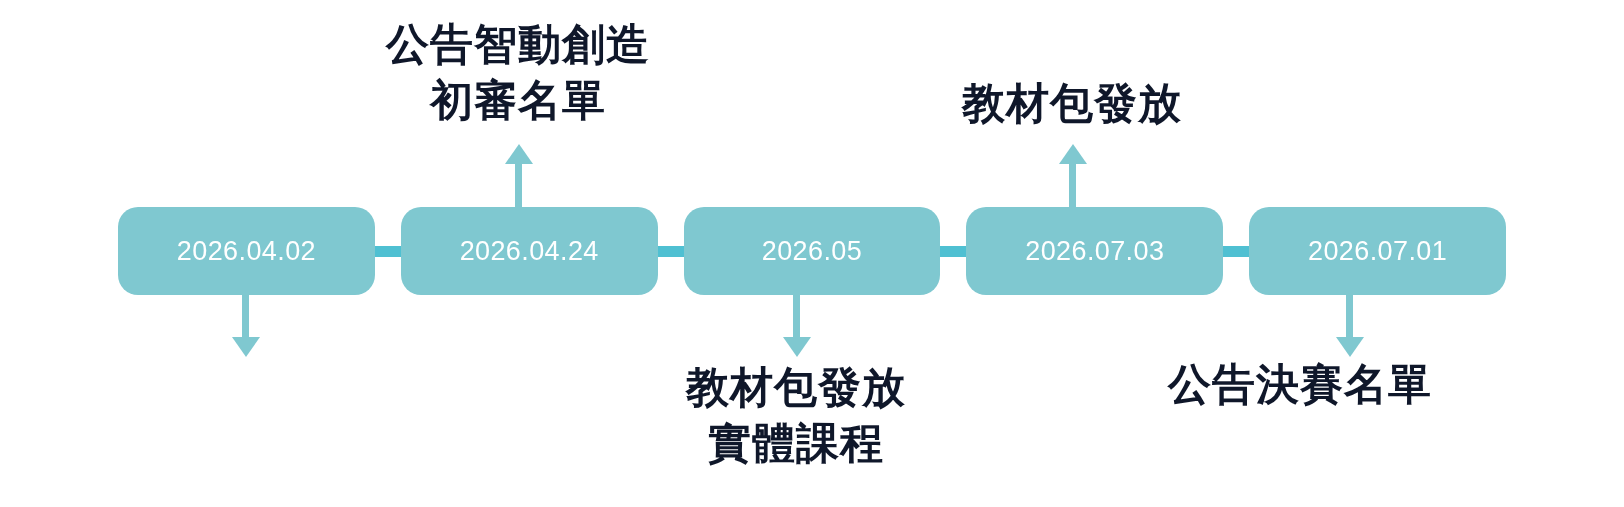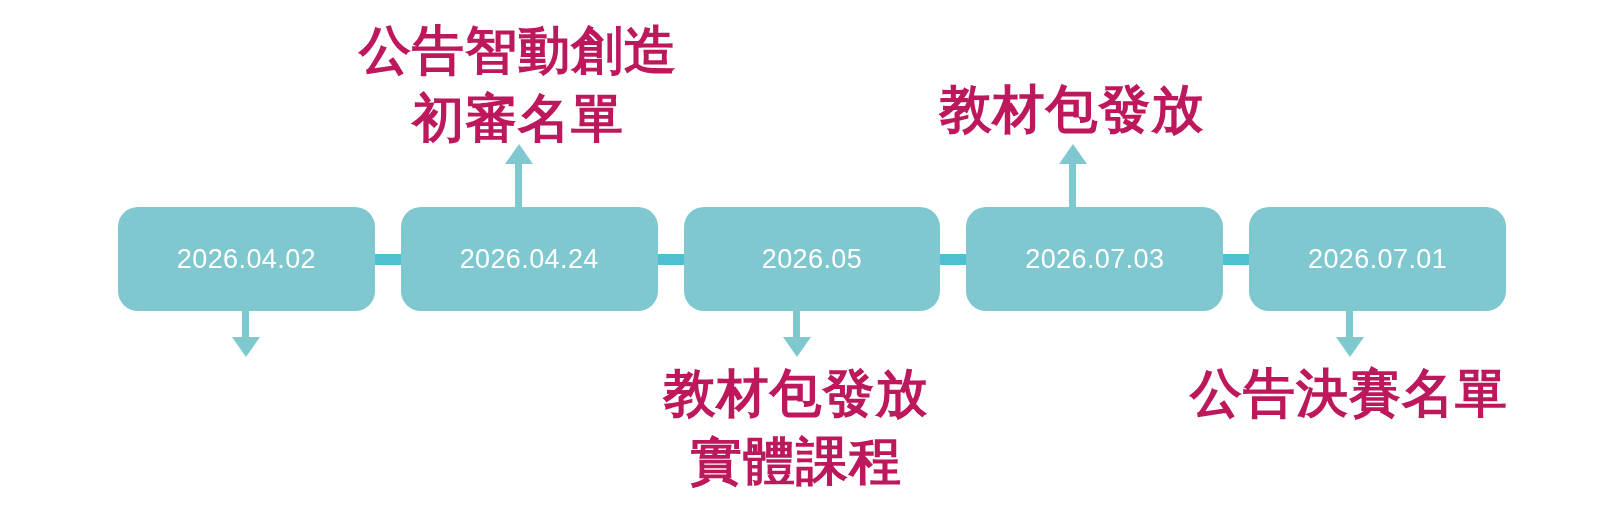--- a/index.html
+++ b/index.html
@@ -20,21 +20,21 @@
     background: #ffffff;
     overflow: hidden;
   }
 
   
   .track {
     position: absolute;
     left: 118px;
     top: 207px;
     width: 1388px;
-    height: 104px;
+    height: 88px;
     display: flex;
     align-items: stretch;
   }
 
   .chip {
     flex: 1 1 0;
     background: #7fc8d0;
     border-radius: 20px;
     display: flex;
     align-items: center;
@@ -69,22 +69,22 @@
   .head.up {
     border-bottom: 20px solid #7fc8d0;
   }
   .head.down {
     border-top: 20px solid #7fc8d0;
   }
 
   
   .label {
     position: absolute;
-    color: #be185d;
-    font-size: 52px;
+    color: #0f172a;
+    font-size: 43px;
     font-weight: 700;
     line-height: 1.30;
     letter-spacing: 1px;
     text-align: center;
     white-space: nowrap;
     transform: translateX(-50%);
   }
   .label .line { display: block; }
 </style>
 </head>
@@ -147,17 +147,17 @@
 
   <div class="label" style="left:796px; top:360px;">
     <span class="line">教材包發放</span>
     <span class="line">實體課程</span>
   </div>
 
   <div class="label" style="left:1072px; top:76px;">
     <span class="line">教材包發放</span>
   </div>
 
-  <div class="label" style="left:1349px; top:360px;">
+  <div class="label" style="left:1300px; top:360px;font-family:Liberation Mono, monospace;">
     <span class="line">公告決賽名單</span>
   </div>
 
 </div>
 
 </body></html>

